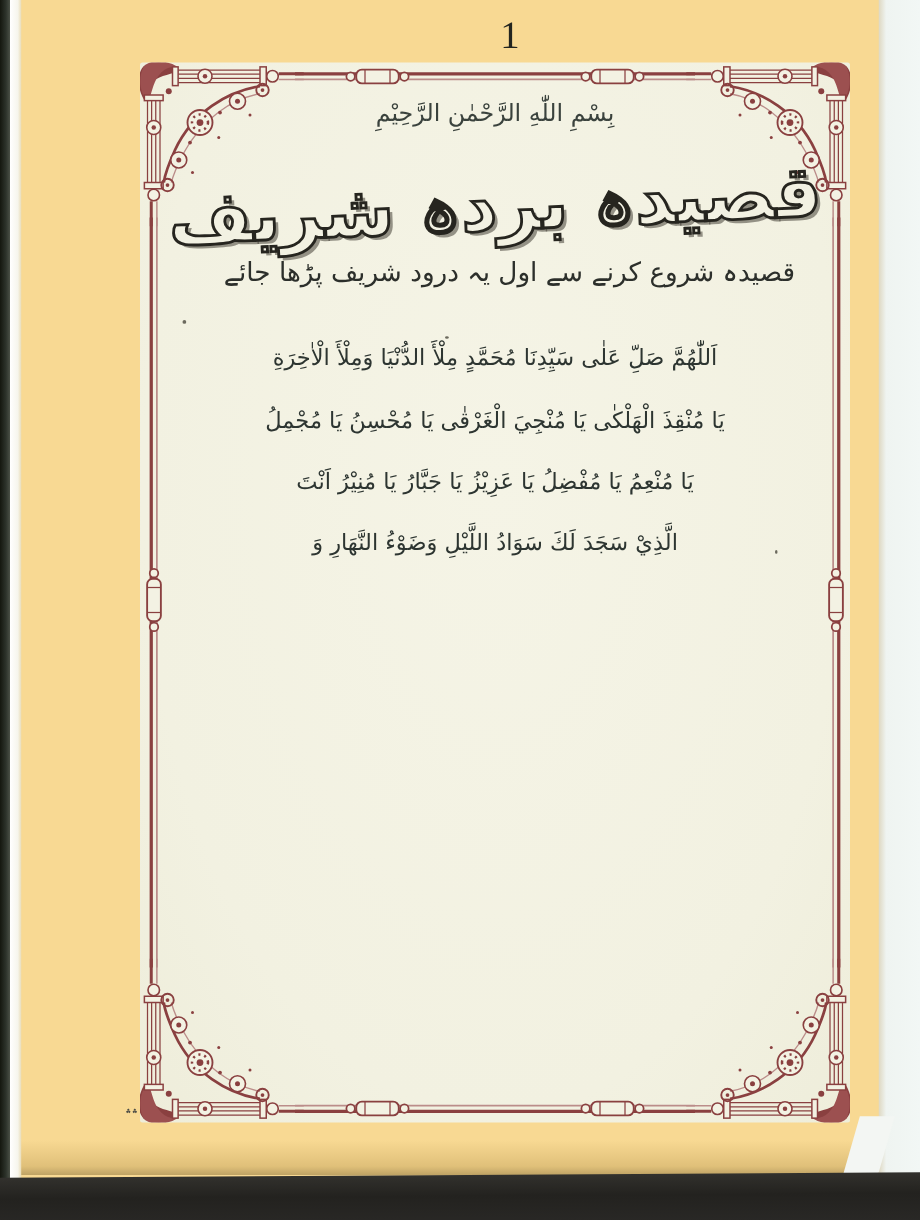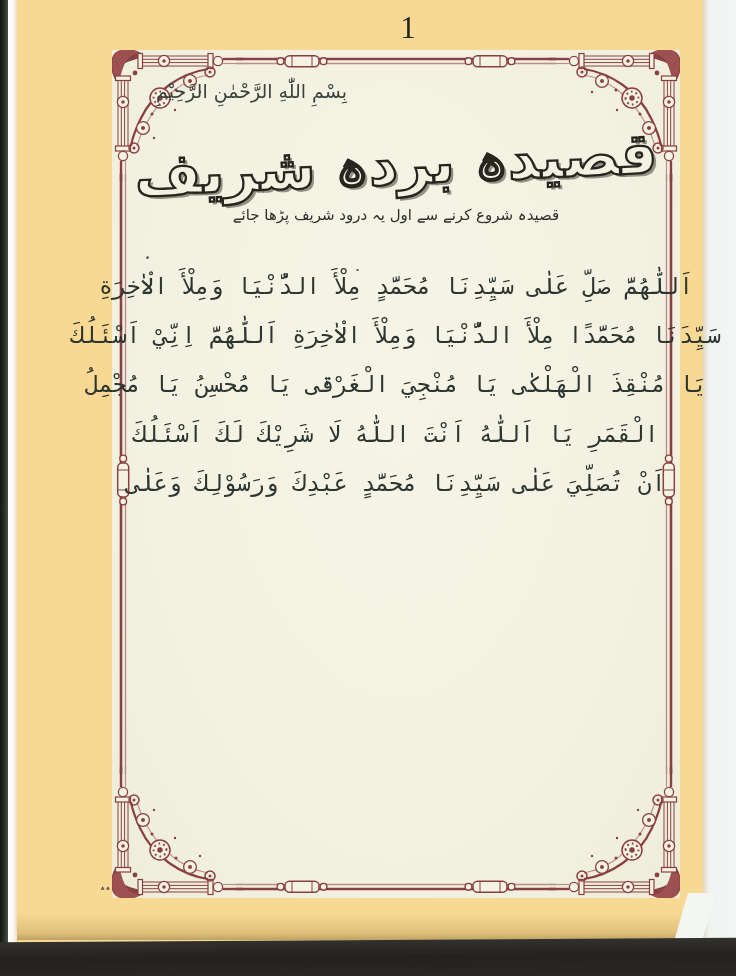--- a/index.html
+++ b/index.html
@@ -26,35 +26,35 @@
   .page-number{position:absolute;left:386px;top:10px;width:44px;height:40px;
     text-align:center;font-family:"Liberation Serif","DejaVu Serif",serif;
     font-size:31px;color:#23251f;}
   
   .framed-page{position:absolute;left:112px;top:50px;width:568px;height:848px;
     background:radial-gradient(ellipse at 50% 40%, #f5f4e6 0%, #f2f1e1 70%, #eeedda 100%);
     border-radius:2px;}
   .frame-svg{position:absolute;left:0;top:0;width:568px;height:848px;display:block;}
   
   .page-text{position:absolute;left:0;top:0;width:568px;height:848px;direction:rtl;color:#2d3531;}
-  .bismillah{position:absolute;left:44px;top:30px;width:480px;text-align:left;
+  .bismillah{position:absolute;left:44px;top:30px;width:480px;text-align:center;
     font-size:19px;color:#3a423d;letter-spacing:0px;}
   .title-calligraphy{position:absolute;left:44px;top:62px;width:480px;height:104px;
     display:flex;align-items:center;justify-content:center;
     font-size:57px;font-weight:bold;color:#2b2a26;white-space:nowrap;
     transform:rotate(-2.5deg);}
   @supports (-webkit-text-stroke: 1px #000){
     .title-calligraphy{color:#f2f1e2;-webkit-text-stroke:2.3px #26251f;
       text-shadow:3px 3px 0 rgba(70,66,56,0.55);}
   }
-  .instruction{position:absolute;left:44px;top:156px;width:480px;text-align:center;
-    font-size:15px;color:#2c2f2b;white-space:nowrap;}
+  .instruction{position:absolute;left:44px;top:156px;width:480px;text-align:right;
+    font-size:21px;color:#2c2f2b;white-space:nowrap;}
   .dua-block{position:absolute;left:22px;top:212px;width:524px;}
   .dua-line{height:49.4px;display:flex;align-items:center;justify-content:center;
-    font-size:23px;white-space:nowrap;color:#2d3531;font-family:Liberation Mono, monospace;}
+    font-size:18px;white-space:nowrap;color:#2d3531;}
   
   .speck{position:absolute;border-radius:50%;background:#6c6a5e;}
   .speck.s1{left:146px;top:256px;width:3px;height:3px;}
   .speck.s2{left:356px;top:269px;width:3px;height:2px;}
   .speck.s3{left:620px;top:440px;width:2px;height:3px;}
   .print-mark{position:absolute;left:100px;top:886px;font-size:9px;color:#4a4a44;
     font-family:"DejaVu Sans Mono",monospace;letter-spacing:1px;}
 </style>
 </head>
 <body>
@@ -162,24 +162,23 @@
       <use href="#cr" xlink:href="#cr" transform="translate(568,848) scale(-1,-1)"></use>
     </svg>
 
     <div class="page-text">
       <div class="bismillah">بِسْمِ اللّٰهِ الرَّحْمٰنِ الرَّحِيْمِ</div>
       <div class="title-calligraphy">قصیدہ بردہ شریف</div>
       <div class="instruction">قصیدہ شروع کرنے سے اول یہ درود شریف پڑھا جائے</div>
 
       <div class="dua-block">
         <div class="dua-line">اَللّٰهُمَّ صَلِّ عَلٰى سَيِّدِنَا مُحَمَّدٍ مِلْأَ الدُّنْيَا وَمِلْأَ الْاٰخِرَةِ</div>
-        <div class="dua-line">سَيِّدَنَا مُحَمَّدًا مِلْأَ الدُّنْيَا وَمِلْأَ الْاٰخِرَةِ اَللّٰهُمَّ اِنِّيْ اَسْئَلُكَ</div>
         <div class="dua-line">يَا مُنْقِذَ الْهَلْكٰى يَا مُنْجِيَ الْغَرْقٰى يَا مُحْسِنُ يَا مُجْمِلُ</div>
-        <div class="dua-line">الْقَمَرِ يَا اَللّٰهُ اَنْتَ اللّٰهُ لَا شَرِيْكَ لَكَ اَسْئَلُكَ</div>
-        <div class="dua-line">اَنْ تُصَلِّيَ عَلٰى سَيِّدِنَا مُحَمَّدٍ عَبْدِكَ وَرَسُوْلِكَ وَعَلٰى</div>
+        <div class="dua-line">يَا مُنْعِمُ يَا مُفْضِلُ يَا عَزِيْزُ يَا جَبَّارُ يَا مُنِيْرُ اَنْتَ</div>
+        <div class="dua-line">الَّذِيْ سَجَدَ لَكَ سَوَادُ اللَّيْلِ وَضَوْءُ النَّهَارِ وَ</div>
       </div>
     </div>
   </div>
 
   <div class="speck s1"></div>
   <div class="speck s2"></div>
   <div class="speck s3"></div>
   <div class="print-mark">؞؞</div>
 
 </div>

